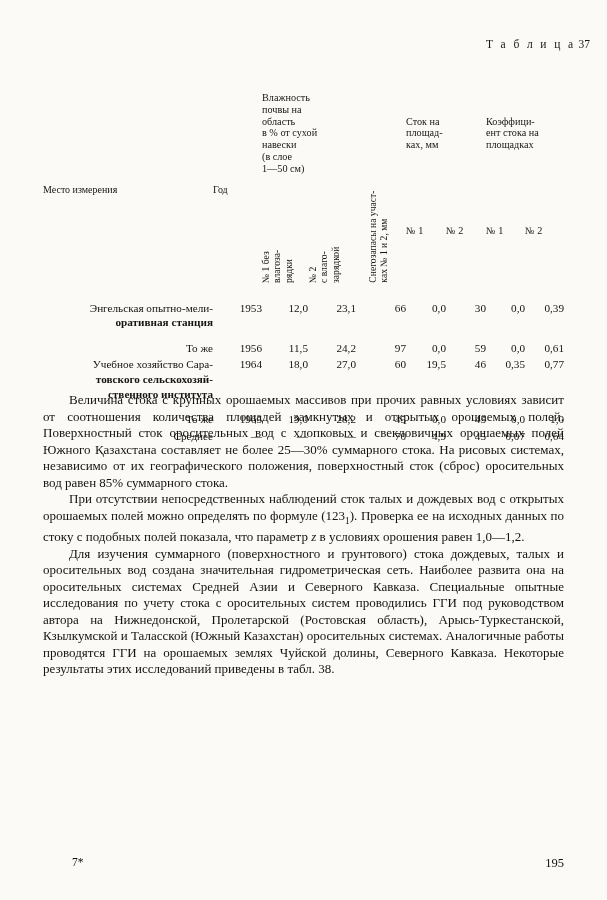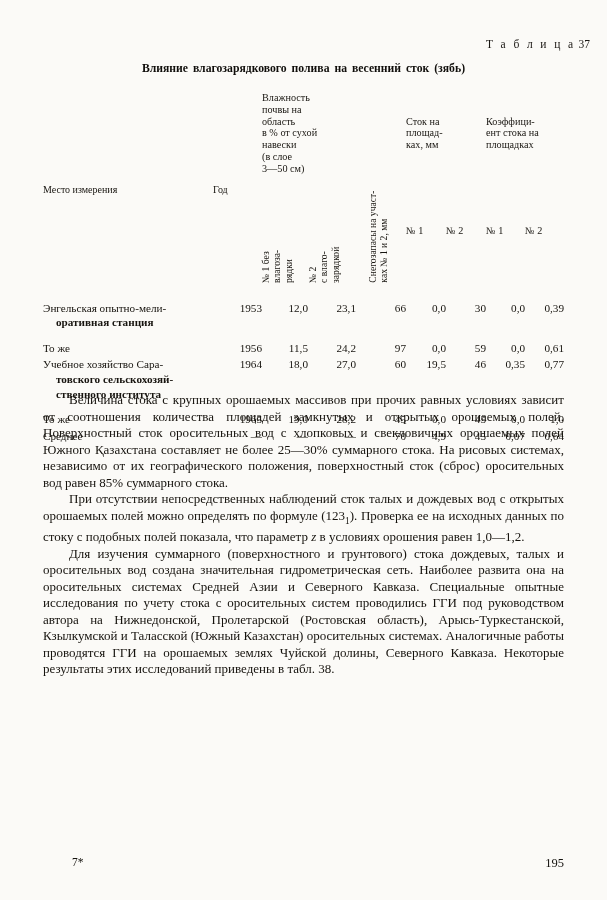--- a/index.html
+++ b/index.html
@@ -94,21 +94,21 @@
     transform: rotate(-90deg) translateX(0);
     white-space: nowrap;
     font-size: 9.6px;
     line-height: 1.18;
     text-align: left;
   }
   .vert-inner .l2 { display: block; }
 
   
   td.place {
-    text-align: left;
+    text-align: right;
     padding: 0 4px 0 3px;
     font-size: 11.2px;
     line-height: 1.30;
   }
   td.place .cont {
     display: block;
     padding-left: 13px;
     font-weight: bold;
   }
   td.num {
@@ -155,21 +155,20 @@
 </style>
 </head>
 <body>
 
 <div class="page">
 
   <div class="table-no">
     <span>Т а б л и ц а</span><span class="num">37</span>
   </div>
 
-  <div class="table-title">Влияние влагозарядкового полива на весенний сток (зябь)</div>
 
   <div class="tbl-wrap">
     <table class="data">
       <colgroup>
         <col style="width:170px">
         <col style="width:49px">
         <col style="width:46px">
         <col style="width:48px">
         <col style="width:50px">
         <col style="width:40px">
@@ -182,21 +181,21 @@
           <tr>
         <td class="rule-top vr hcell big" rowspan="2">Место измерения</td>
         <td class="rule-top vr hcell big" rowspan="2">Год</td>
         <td class="rule-top vr hcell" colspan="2">
           <span>Влажность</span><br>
           <span>почвы на</span><br>
           <span>область</span><br>
           <span>в % от сухой</span><br>
           <span>навески</span><br>
           <span>(в слое</span><br>
-          <span>3—50 см)</span>
+          <span>1—50 см)</span>
         </td>
         <td class="rule-top vr vert-cell" rowspan="2">
           <div class="vert-inner" style="left:34px;">
             <span>Снегозапасы на участ-</span>
             <span class="l2">ках № 1 и 2, мм</span>
           </div>
         </td>
         <td class="rule-top vr hcell" colspan="2">
           <span>Сток на</span><br>
           <span>площад-</span><br>

